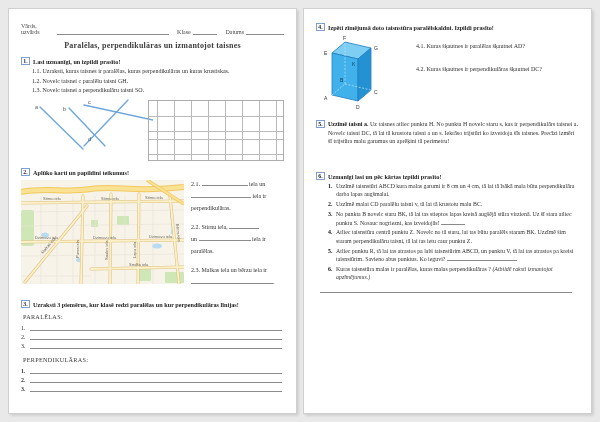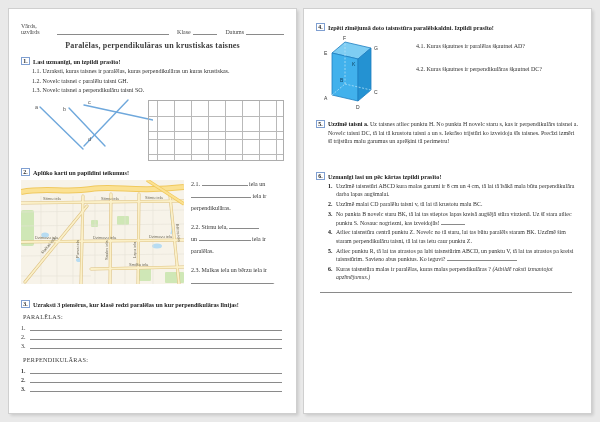--- a/index.html
+++ b/index.html
@@ -79,21 +79,21 @@
 
     <div class="hdr">
       <span>Vārds, uzvārds</span>
       <span class="bl" style="width:118px"></span>
       <span style="margin-left:8px">Klase</span>
       <span class="bl" style="width:26px"></span>
       <span style="margin-left:8px">Datums</span>
       <span class="bl" style="width:40px"></span>
     </div>
 
-    <div class="doc-title">Paralēlas, perpendikulāras un krustiskas taisnes</div>
+    <div class="doc-title">Paralēlas, perpendikulāras un izmantojot taisnes</div>
 
     <div class="sec-head">
       <span class="numbox">1.</span>
       <span class="sec-title">Lasi uzmanīgi, un izpildi prasīto!</span>
     </div>
     <div class="s1-items">
       <div>1.1. Uzraksti, kuras taisnes ir paralēlas, kuras perpendikulāras un kuras krustiskas.</div>
       <div>1.2. Novelc taisnei c paralēlu taisni GH.</div>
       <div>1.3. Novelc taisnei a perpendikulāru taisni SO.</div>
     </div>

